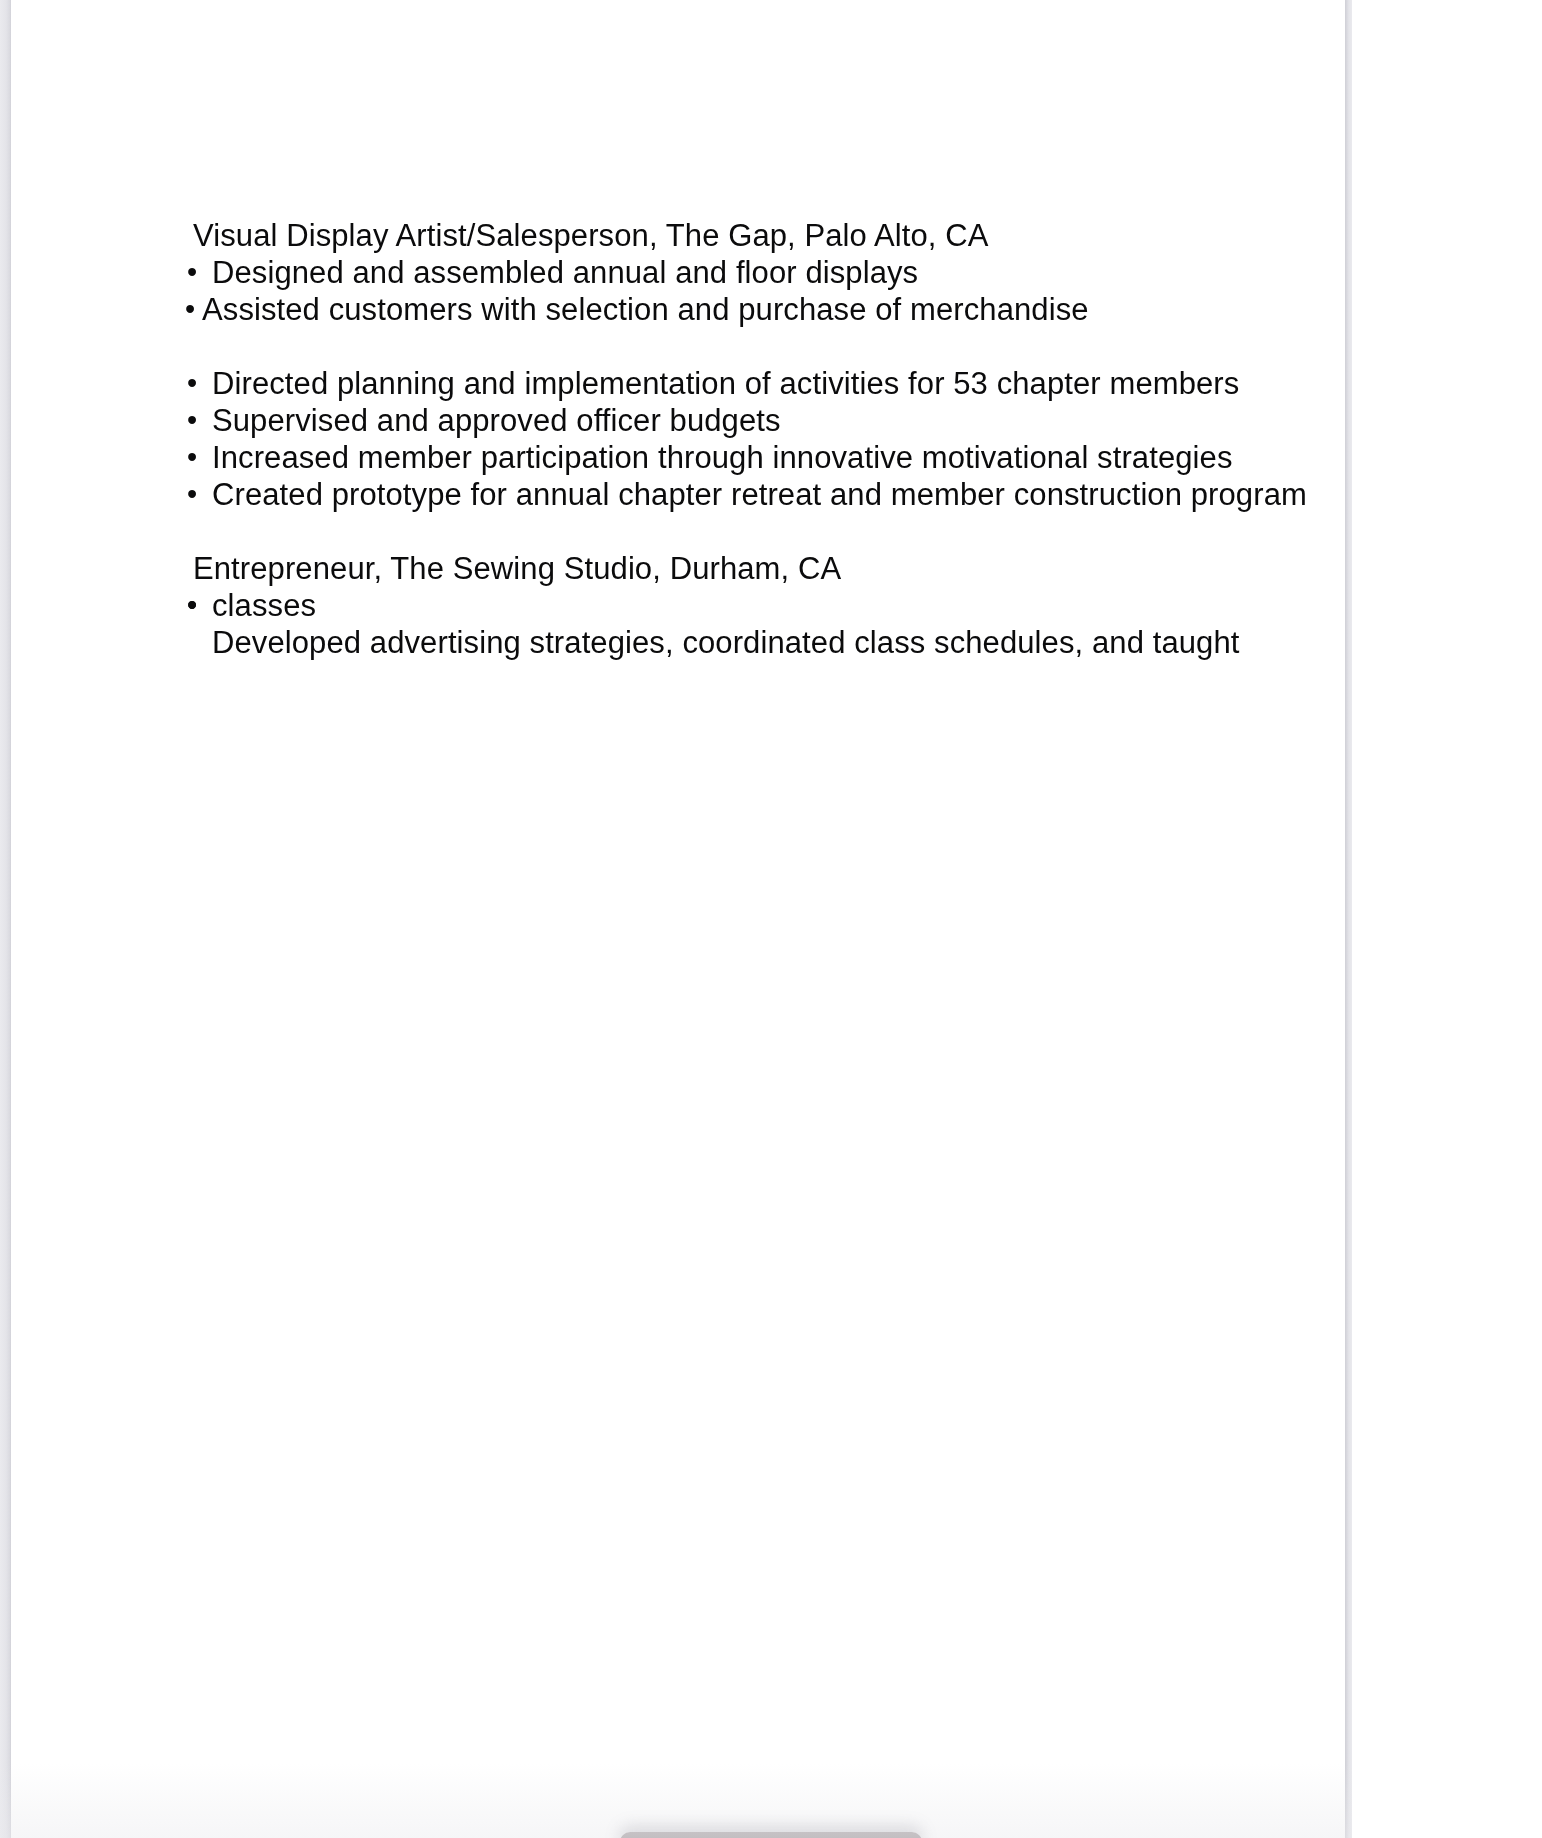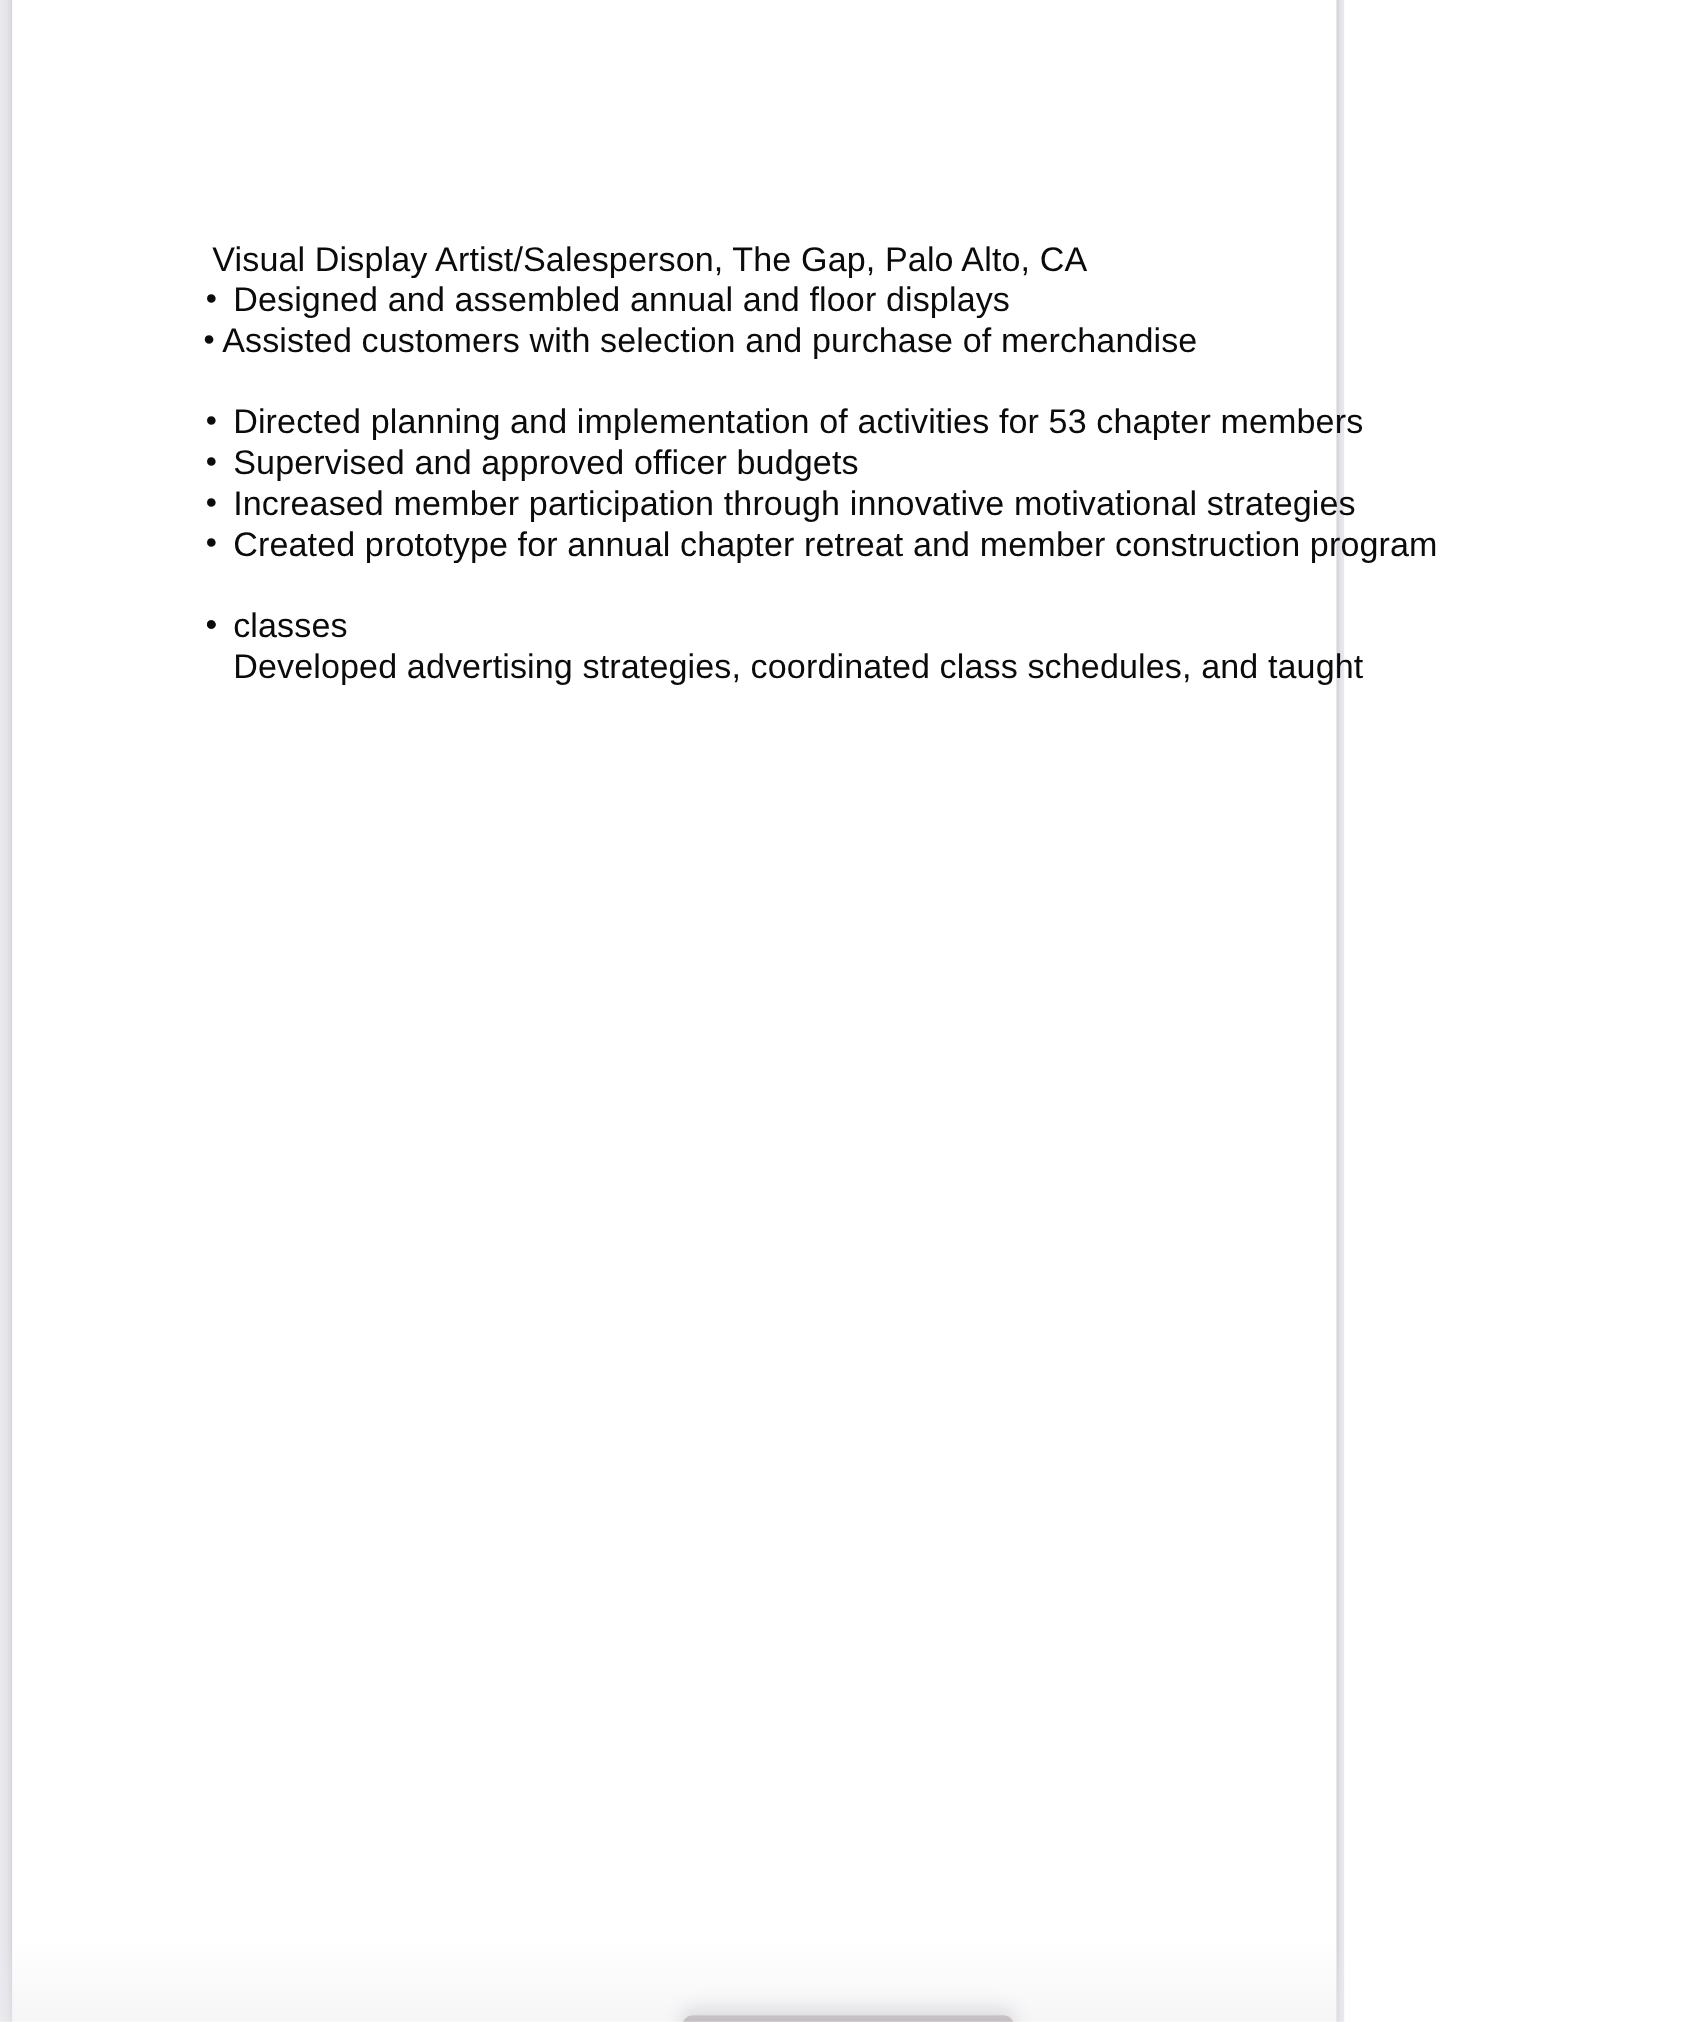--- a/index.html
+++ b/index.html
@@ -7,21 +7,21 @@
     padding: 0;
     width: 1542px;
     height: 1838px;
     background: #ffffff;
     overflow: hidden;
     font-family: "Liberation Sans", "DejaVu Sans", sans-serif;
   }
 
   .viewer {
     position: relative;
-    width: 1222px;
+    width: 1352px;
     height: 1838px;
     background: #ffffff;
   }
 
   
   .gutter-left {
     position: absolute;
     left: 0; top: 0;
     width: 11px; height: 100%;
     background: linear-gradient(to right, #eaeaee 0%, #e4e4e9 55%, #d9d9df 92%, #cfcfd6 100%);
@@ -136,20 +136,21 @@
           <span class="bullet-line">Increased member participation through innovative motivational strategies</span>
         </li>
         <li class="bullet-item">
           <span class="bullet-glyph">•</span>
           <span class="bullet-line">Created prototype for annual chapter retreat and member construction program</span>
         </li>
       </ul>
     </div>
 
     <div class="job-section">
+      <div class="job-heading">Entrepreneur, The Sewing Studio, Durham, CA</div>
       <ul class="bullet-list">
         <li class="bullet-item">
           <span class="bullet-glyph">•</span>
         </li>
         <li class="bullet-item">
           <span class="bullet-glyph">•</span>
           <span class="bullet-line">classes</span>
           <span class="bullet-line">Developed advertising strategies, coordinated class schedules, and taught</span>
         </li>
       </ul>

